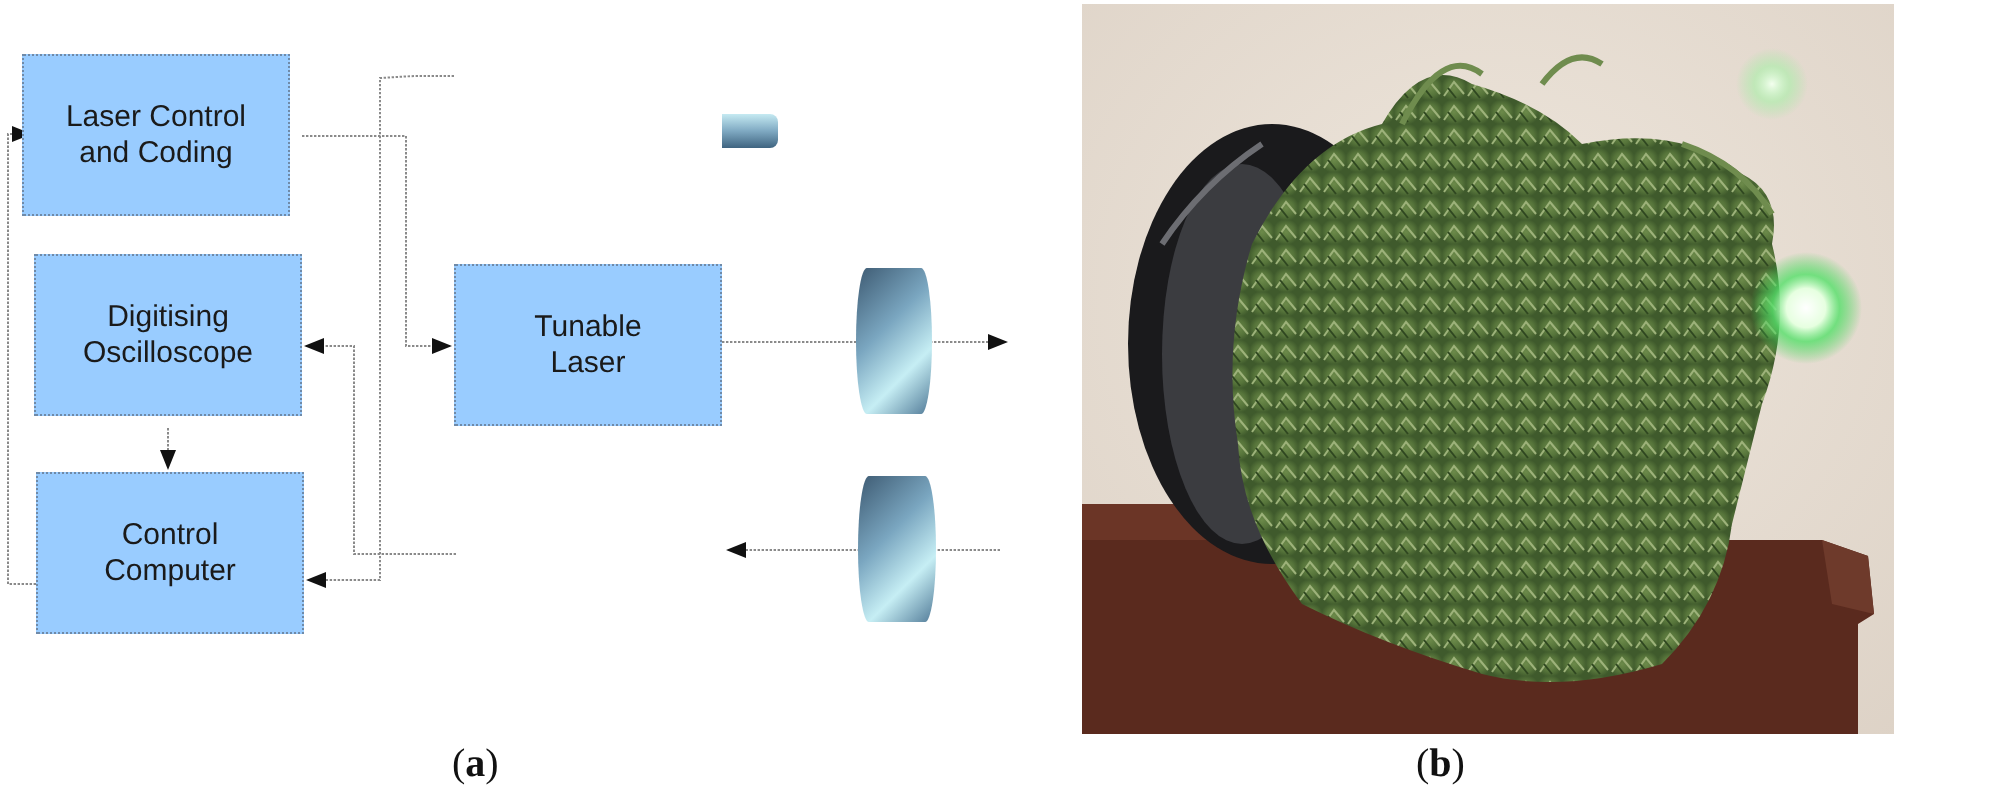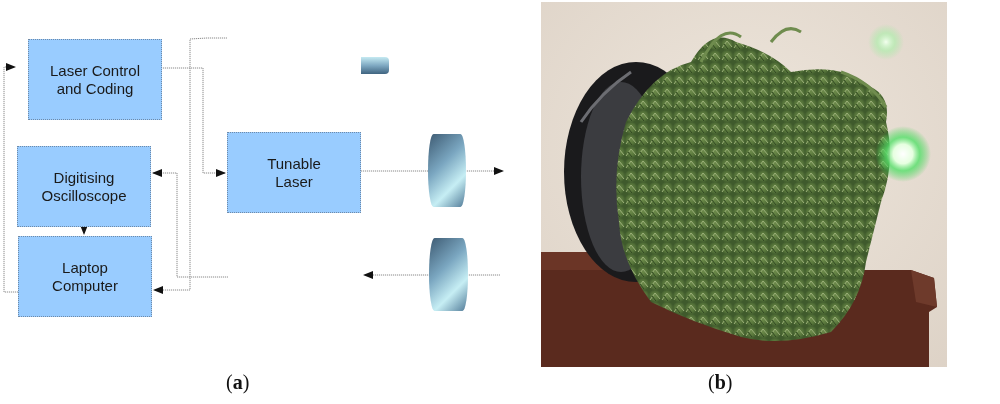--- a/index.html
+++ b/index.html
@@ -36,27 +36,27 @@
       <path d="M228,277 L177,277 L177,173 L153,173" marker-end="url(#arr)"></path>
 
       <path d="M84,214 L84,234" marker-end="url(#arr)"></path>
 
       <path d="M361,171 L503,171" marker-end="url(#arr)"></path>
 
       <path d="M500,275 L364,275" marker-end="url(#arr)"></path>
     </g>
   </svg>
 
-  <div class="box" style="left:28px;top:27px;margin-top:12px;">Laser Control
+  <div class="box" style="left:11px;top:27px;">Laser Control
 and Coding</div>
-  <div class="box" style="left:17px;top:146px;">Digitising
+  <div class="box" style="left:17px;top:127px;">Digitising
 Oscilloscope</div>
   <div class="box" style="left:227px;top:132px;text-align:center;">Tunable
 Laser</div>
-  <div class="box" style="left:18px;top:236px;">Laptop
+  <div class="box" style="left:18px;top:236px;">Control
 Computer</div>
 
   <div class="lens-cam" style="left:361px;top:57px;width:28px;height:17px;"></div>
   <div class="lens" style="left:428px;top:134px;width:38px;height:73px;"></div>
   <div class="lens" style="left:429px;top:238px;width:39px;height:73px;"></div>
 
   <div class="caption" style="left:226px;top:371px;">
     <span>(</span><b>a</b><span>)</span>
   </div>
 </div>

